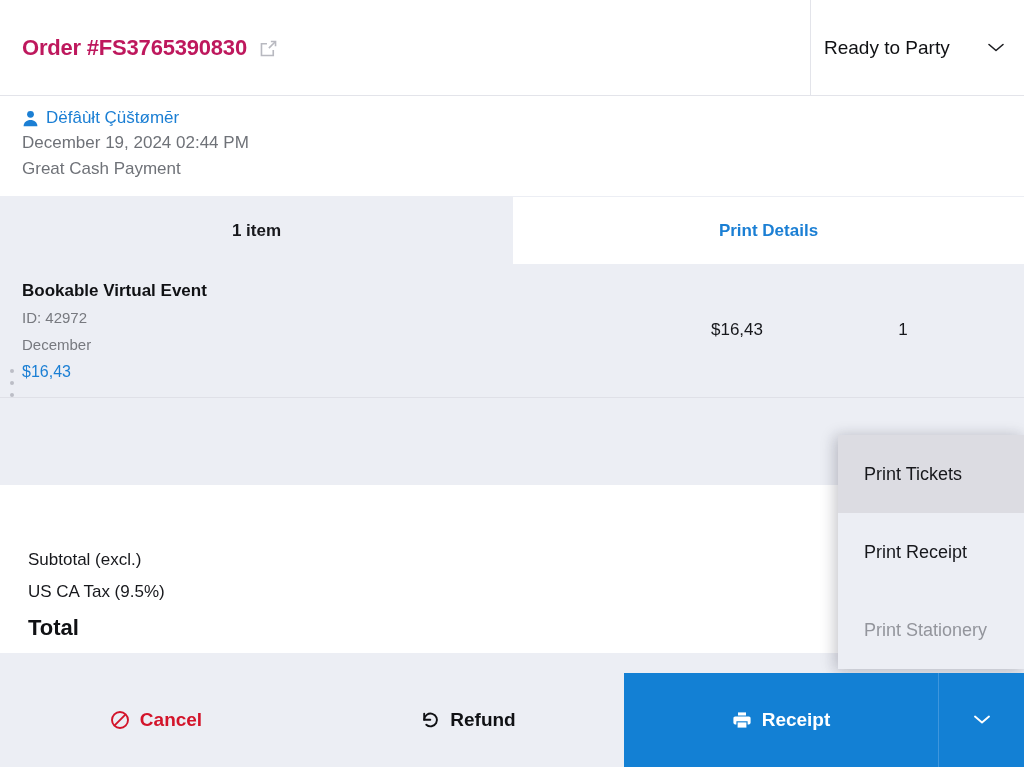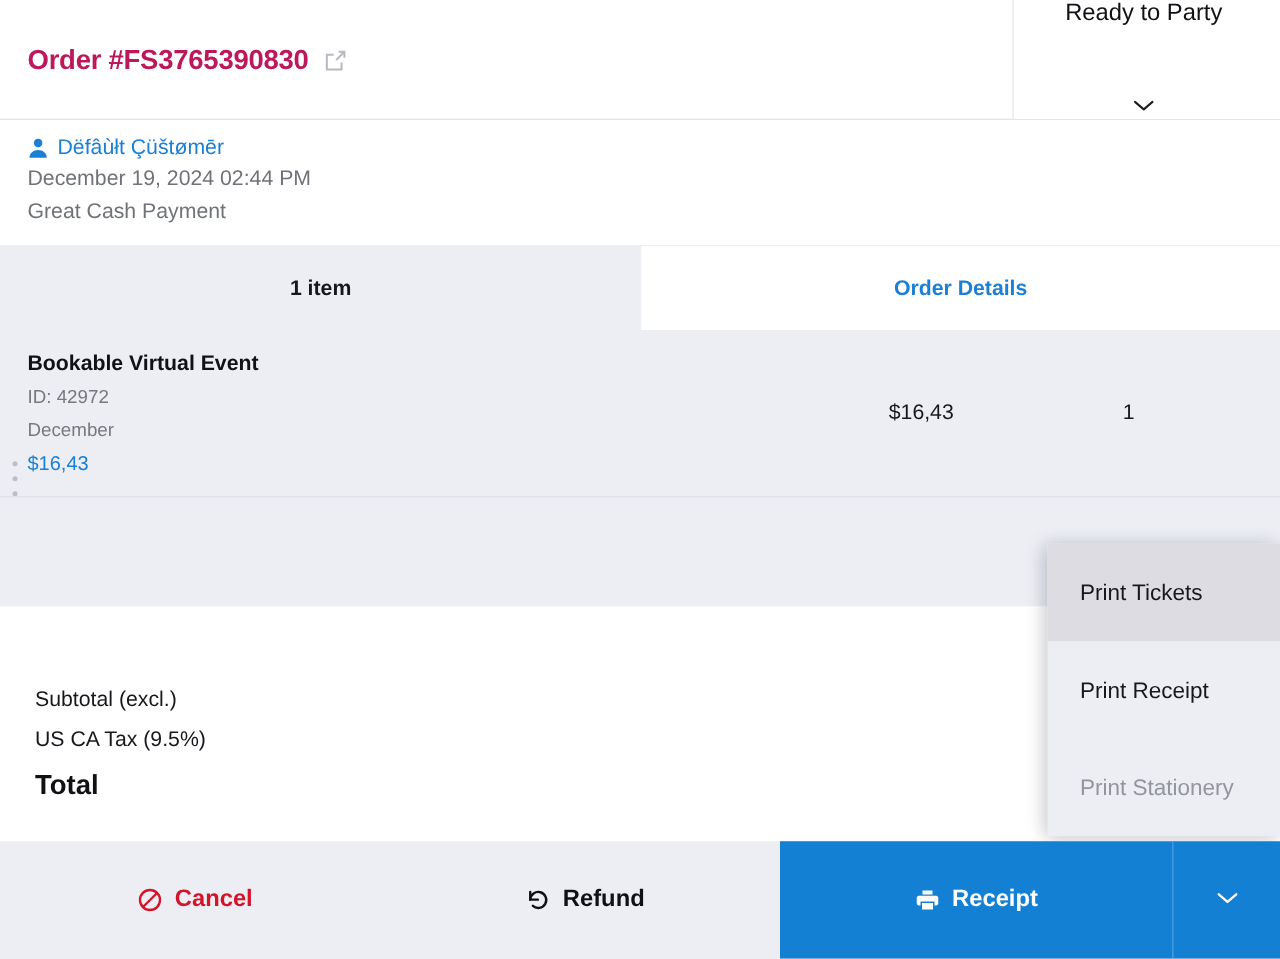--- a/index.html
+++ b/index.html
@@ -67,21 +67,20 @@
     left: 811px;
     top: 0;
     width: 213px;
     height: 95px;
     display: flex;
     align-items: center;
     padding: 0 18px 0 13px;
     box-sizing: border-box;
     background: #ffffff;
     cursor: pointer;
-    flex-direction: column;
   }
   .status-label {
     font-size: 19px;
     color: #101114;
     flex: 1;
     white-space: nowrap;
   }
   .chev {
     width: 20px;
     height: 12px;
@@ -231,21 +230,21 @@
     position: absolute;
     left: 0; top: 398px;
     width: 1024px;
     height: 87px;
     background: #eceef4;
   }
   .totals {
     position: absolute;
     left: 0; top: 485px;
     width: 1024px;
-    height: 188px;
+    height: 168px;
     background: #ffffff;
     box-sizing: border-box;
   }
   .totals-inner {
     position: absolute;
     left: 28px;
     top: 59px;
     width: 600px;
   }
   .total-line {
@@ -376,21 +375,21 @@
     </div>
     <div class="cust-date">December 19, 2024 02:44 PM</div>
     <div class="cust-payment">Great Cash Payment</div>
   </div>
 
   <div class="tabs">
     <div class="tab tab-items">
       <span class="tab-text">1 item</span>
     </div>
     <div class="tab tab-details">
-      <span class="tab-text">Order Details</span>
+      <span class="tab-text">Print Details</span>
     </div>
   </div>
 
   <div class="item-row">
     <div class="item-info">
       <div class="item-name">Bookable Virtual Event</div>
       <div class="item-meta">ID: 42972</div>
       <div class="item-meta">December</div>
       <div class="item-price-link">$16,43</div>
     </div>

